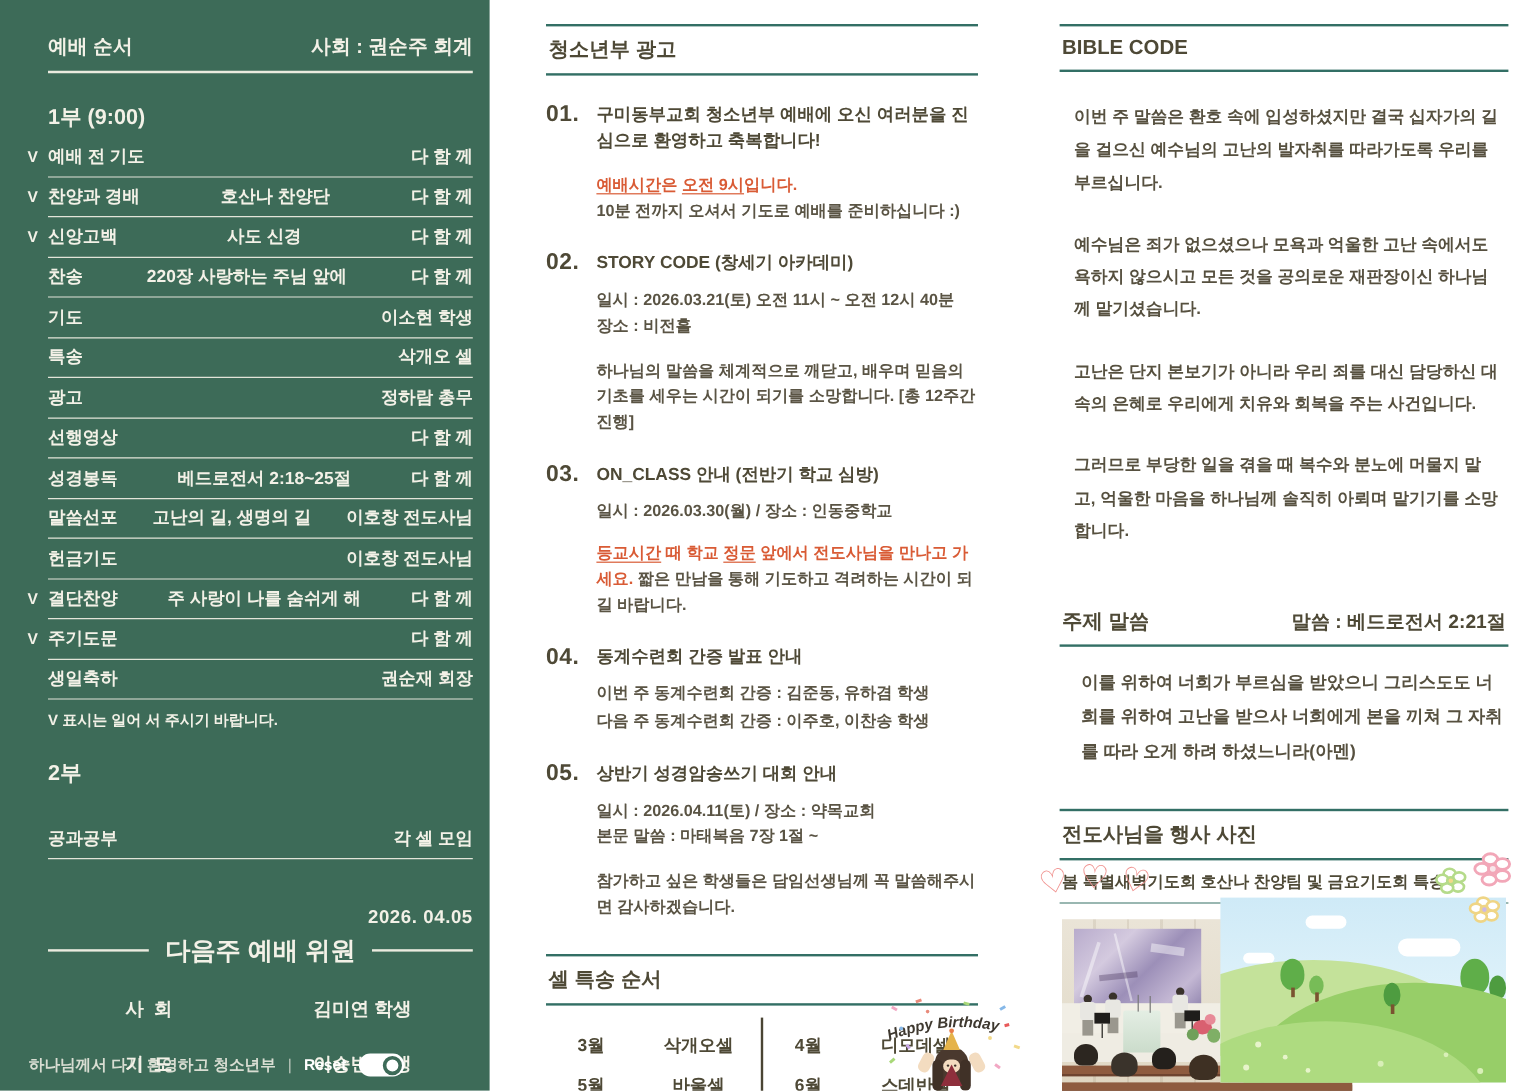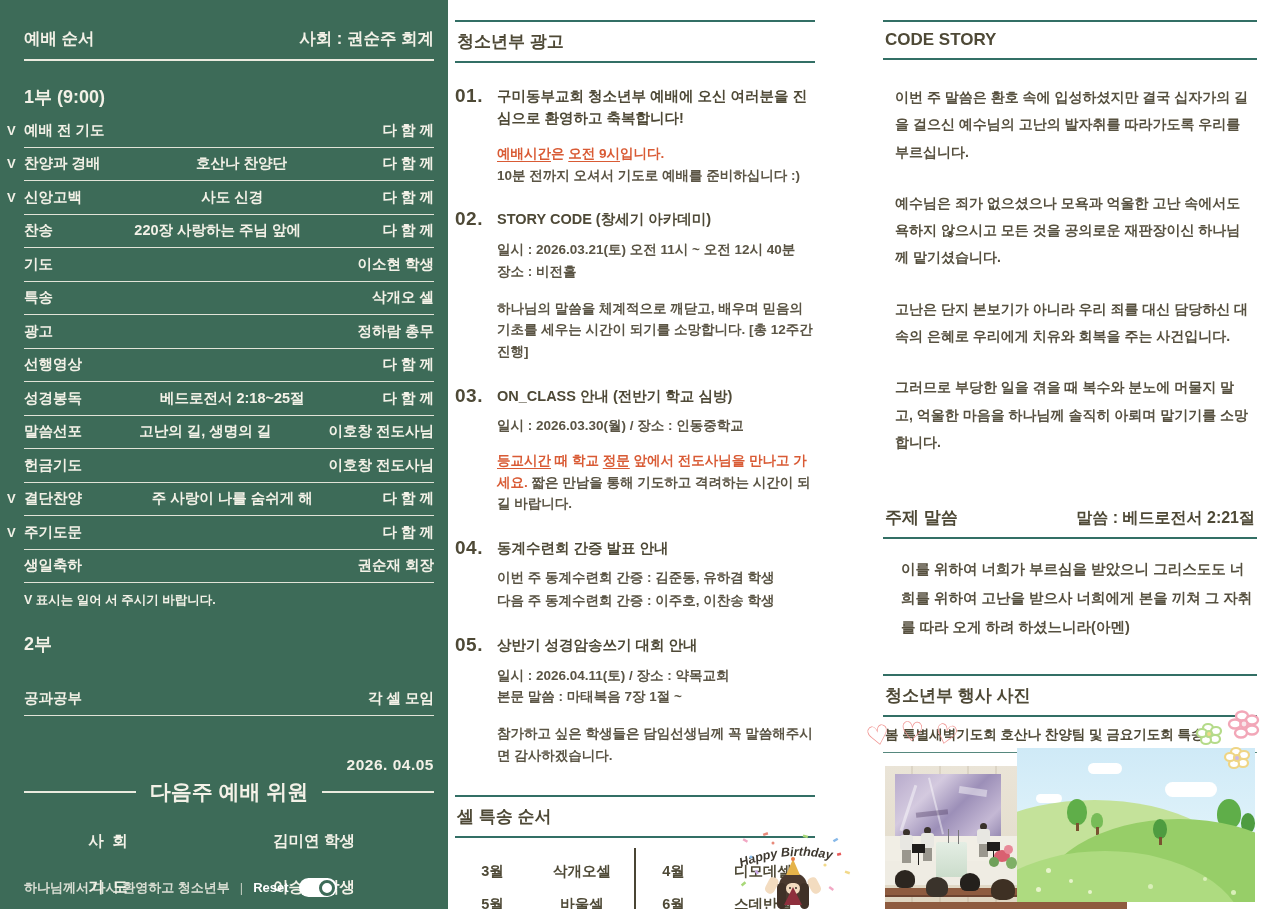--- a/index.html
+++ b/index.html
@@ -1,22 +1,22 @@
 <!DOCTYPE html>
 <html><head>
 <meta charset="utf-8">
 <style>
   html,body{margin:0;padding:0;background:#fff;}
   body{width:1280px;height:909px;overflow:hidden;position:relative;
        font-family:"Liberation Sans","DejaVu Sans",sans-serif;-webkit-font-smoothing:antialiased;}
   .page{position:absolute;inset:0;background:#ffffff;}
 
   
-  .lpanel{position:absolute;left:0;top:0;width:448px;height:909px;background:#3D6B58;color:#F3F1E7;
-          box-sizing:border-box;padding:0 14px 0 24px;}
+  .lpanel{position:absolute;left:0;top:0;width:408px;height:909px;background:#3D6B58;color:#F3F1E7;
+          box-sizing:border-box;padding:0 14px 0 40px;}
   .lp-head{margin-top:28px;display:flex;justify-content:space-between;align-items:flex-end;
            font-size:16.5px;font-weight:700;padding-bottom:9px;border-bottom:2px solid rgba(244,242,231,.95);}
   .lp-part{margin-top:24px;font-size:18px;font-weight:700;}
   .lp-rows{margin-top:5px;}
   .lp-row{position:relative;height:32.5px;display:flex;align-items:center;
           border-bottom:1.5px solid rgba(244,242,231,.9);font-size:14.5px;font-weight:700;}
   .lp-row .vmark{position:absolute;left:-17px;font-size:13px;font-weight:700;color:#F3F1E7;}
   .lp-row .lbl{white-space:nowrap;}
   .lp-row .mid{flex:1;text-align:center;white-space:nowrap;}
   .lp-row .val{white-space:nowrap;text-align:right;}
@@ -334,35 +334,35 @@
             <span class="c">스데반셀</span>
           </div>
         </div>
       </div>
     </div>
 
   </section>
 
   <section class="col rcol">
     <div class="sec-h" style="margin-top:20px;">
-      <span class="t">CODE STORY</span>
+      <span class="t">BIBLE CODE</span>
     </div>
     <p class="bs-para">이번 주 말씀은 환호 속에 입성하셨지만 결국 십자가의 길을 걸으신 예수님의 고난의 발자취를 따라가도록 우리를 부르십니다.</p>
     <p class="bs-para">예수님은 죄가 없으셨으나 모욕과 억울한 고난 속에서도 욕하지 않으시고 모든 것을 공의로운 재판장이신 하나님께 맡기셨습니다.</p>
     <p class="bs-para">고난은 단지 본보기가 아니라 우리 죄를 대신 담당하신 대속의 은혜로 우리에게 치유와 회복을 주는 사건입니다.</p>
     <p class="bs-para">그러므로 부당한 일을 겪을 때 복수와 분노에 머물지 말고, 억울한 마음을 하나님께 솔직히 아뢰며 맡기기를 소망합니다.</p>
 
     <div class="sec-h nb-top flex theme-h">
       <span class="t">주제 말씀</span>
       <span class="ref">말씀 : 베드로전서 2:21절</span>
     </div>
     <p class="verse">이를 위하여 너희가 부르심을 받았으니 그리스도도 너희를 위하여 고난을 받으사 너희에게 본을 끼쳐 그 자취를 따라 오게 하려 하셨느니라(아멘)</p>
 
     <div class="sec-h ev-h">
-      <span class="t">청소년부 행사 사진</span>
+      <span class="t">전도사님을 행사 사진</span>
     </div>
     <div class="ev-cap">봄 특별새벽기도회  호산나 찬양팀 및 금요기도회 특송</div>
 
     <div class="photo">
       <div class="ph-stripes"></div>
       <div class="ph-screen">
         <i style="left:12%;top:15%;width:3px;height:70%;transform:rotate(18deg);"></i>
         <i style="left:38%;top:5%;width:2px;height:85%;transform:rotate(-14deg);"></i>
         <i style="left:60%;top:20%;width:26%;height:10%;transform:rotate(8deg);"></i>
         <i style="left:20%;top:55%;width:30%;height:8%;transform:rotate(-6deg);background:rgba(70,50,90,.35);"></i>

